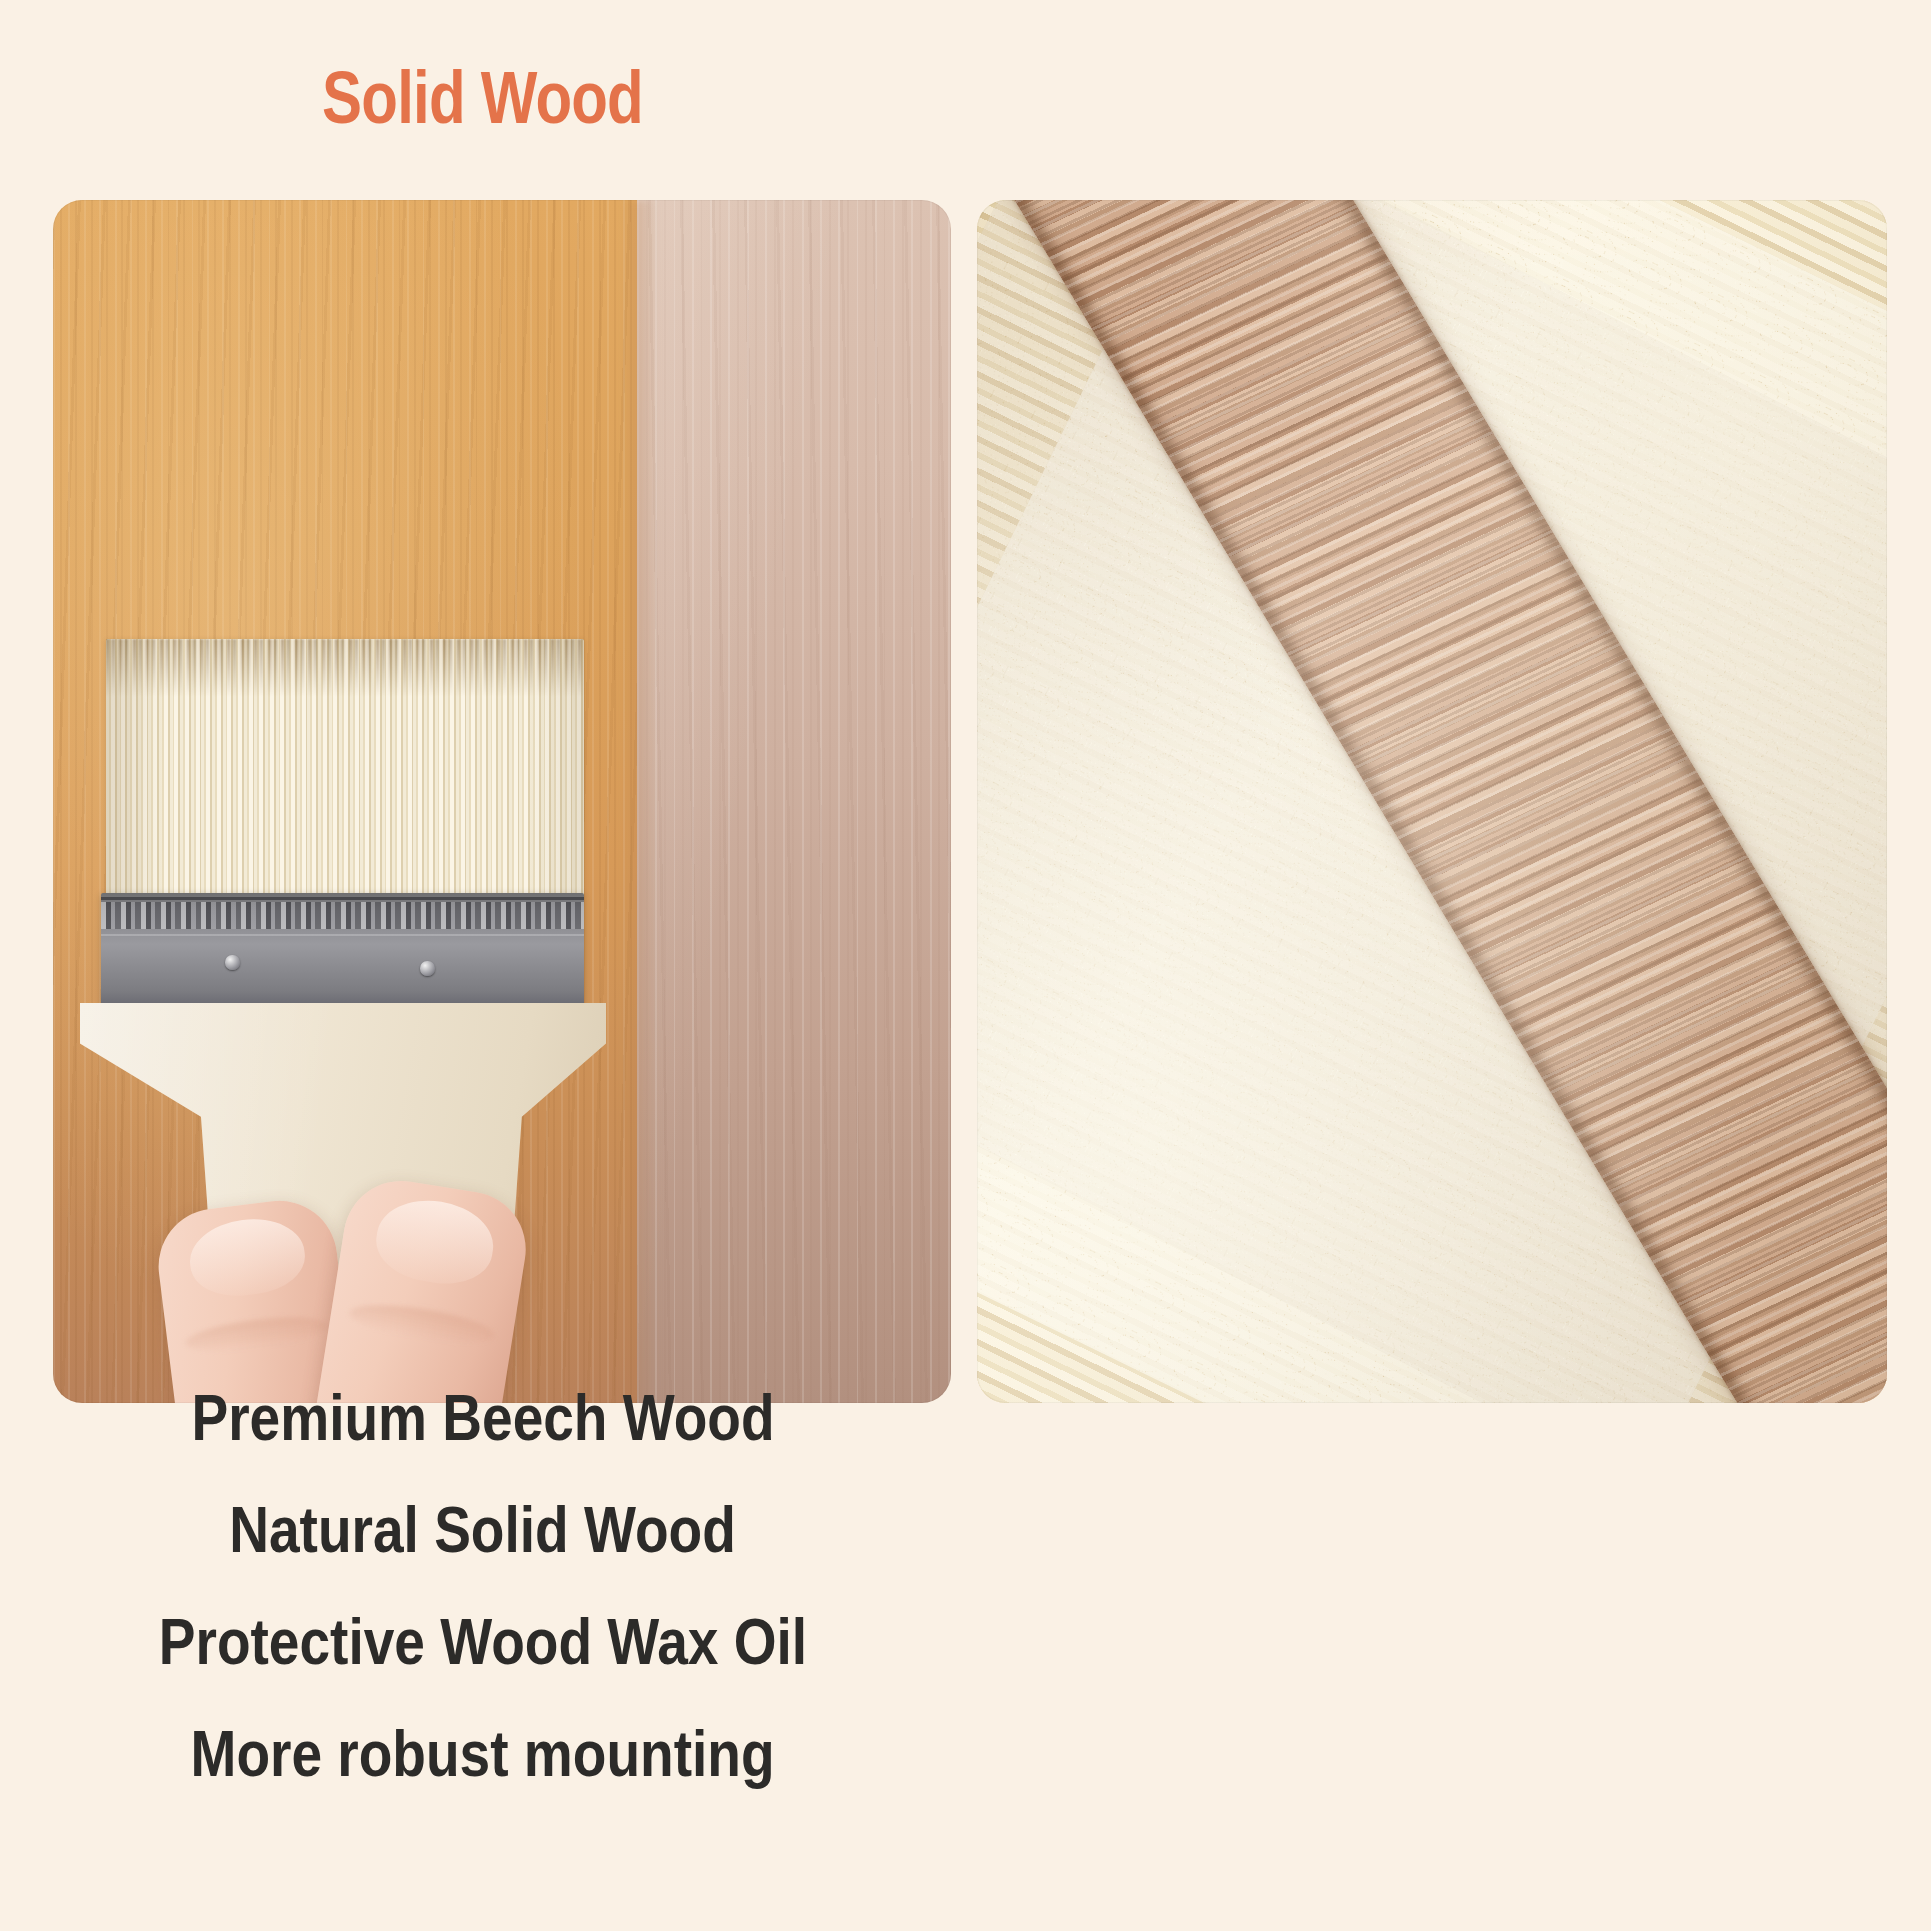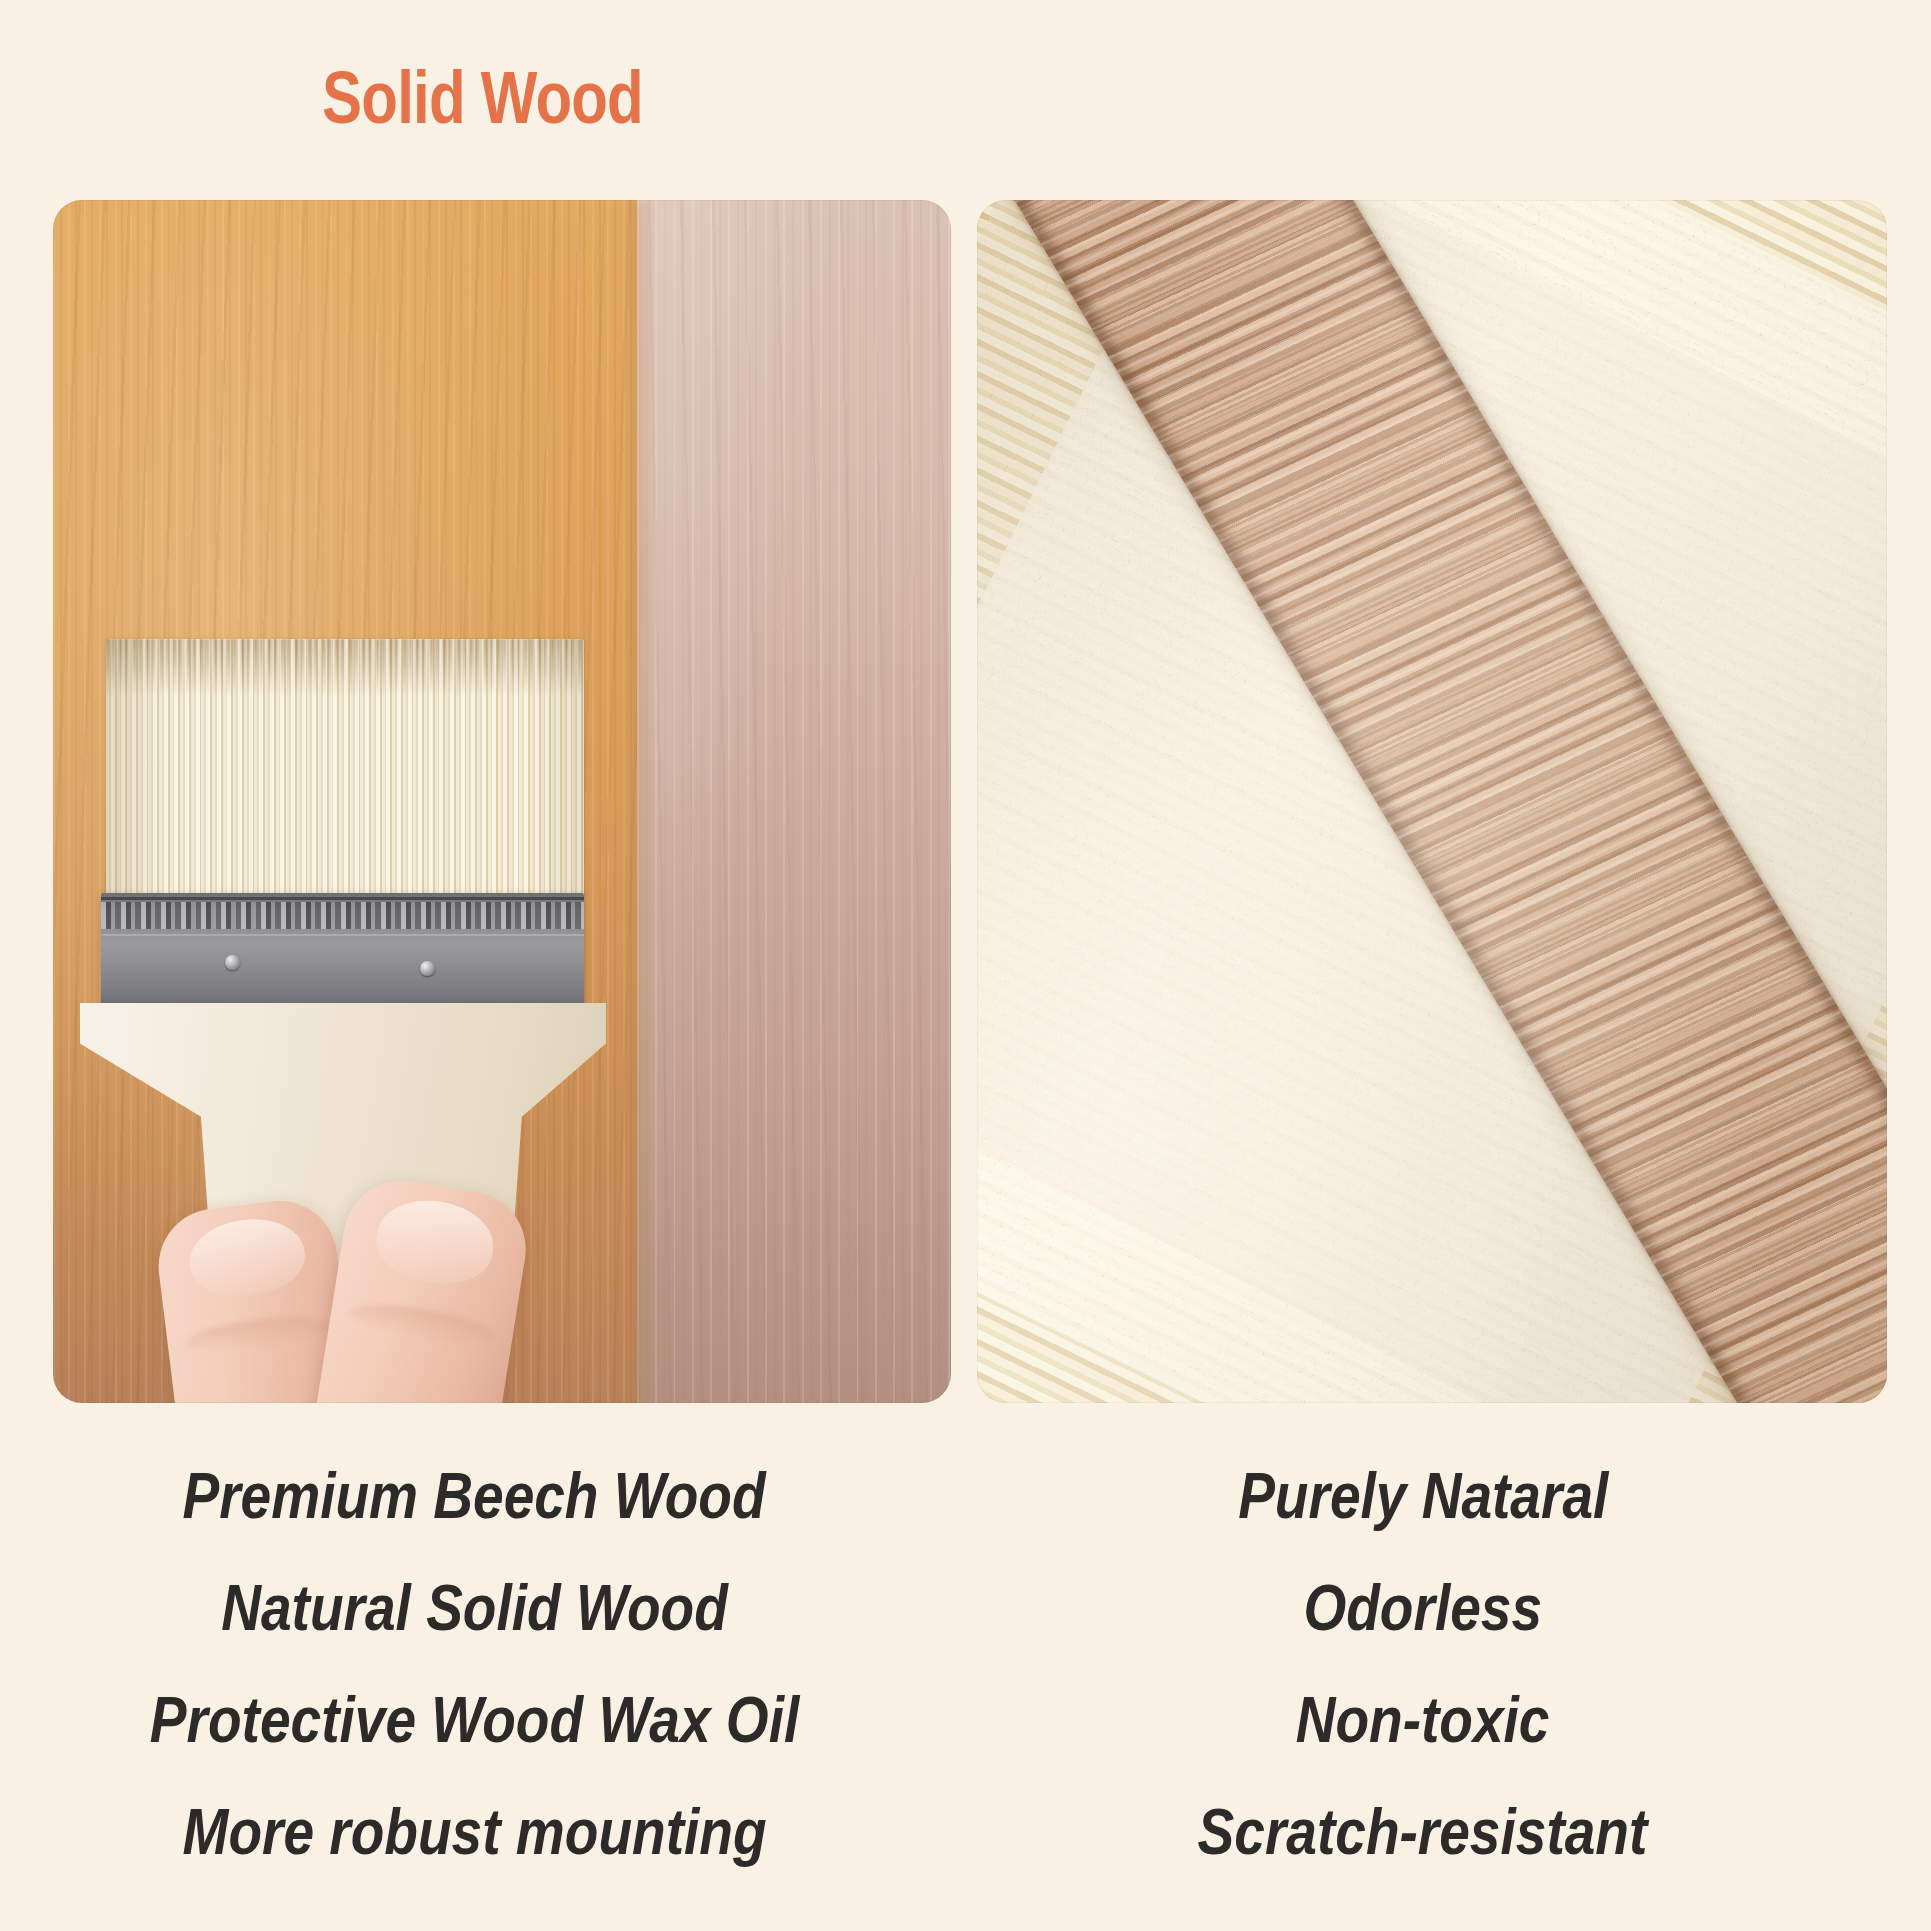--- a/index.html
+++ b/index.html
@@ -247,23 +247,22 @@
   }
   .rope-edge.r{right:0;transform:scaleX(-1);}
 
   .panel-shadow{
     position:absolute;inset:0;border-radius:29px;pointer-events:none;
     box-shadow:inset 0 0 0 1px rgba(0,0,0,.04);
   }
 
   
   .bullets{
-    position:absolute;top:1419px;left:0;width:1897px;height:512px;
+    position:absolute;top:1341px;left:0;width:1897px;height:512px;
     display:flex;
-    font-style:italic;
   }
   .bul-col{
     width:966px;height:512px;
     display:flex;flex-direction:column;align-items:center;justify-content:flex-start;
     padding-top:21px;box-sizing:border-box;
   }
   .bul{
     color:#2C2B29;
     font-family:"Liberation Sans", sans-serif;
     font-weight:700;
@@ -342,23 +341,17 @@
 
   <div class="bullets">
 
     <div class="bul-col">
       <div class="bul">Premium Beech Wood</div>
       <div class="bul">Natural Solid Wood</div>
       <div class="bul">Protective Wood Wax Oil</div>
       <div class="bul">More robust mounting</div>
     </div>
 
-    <div class="bul-col">
-      <div class="bul">Purely Nataral</div>
-      <div class="bul">Odorless</div>
-      <div class="bul">Non-toxic</div>
-      <div class="bul">Scratch-resistant</div>
-    </div>
 
   </div>
 
 </div>
 
 
 </body></html>

